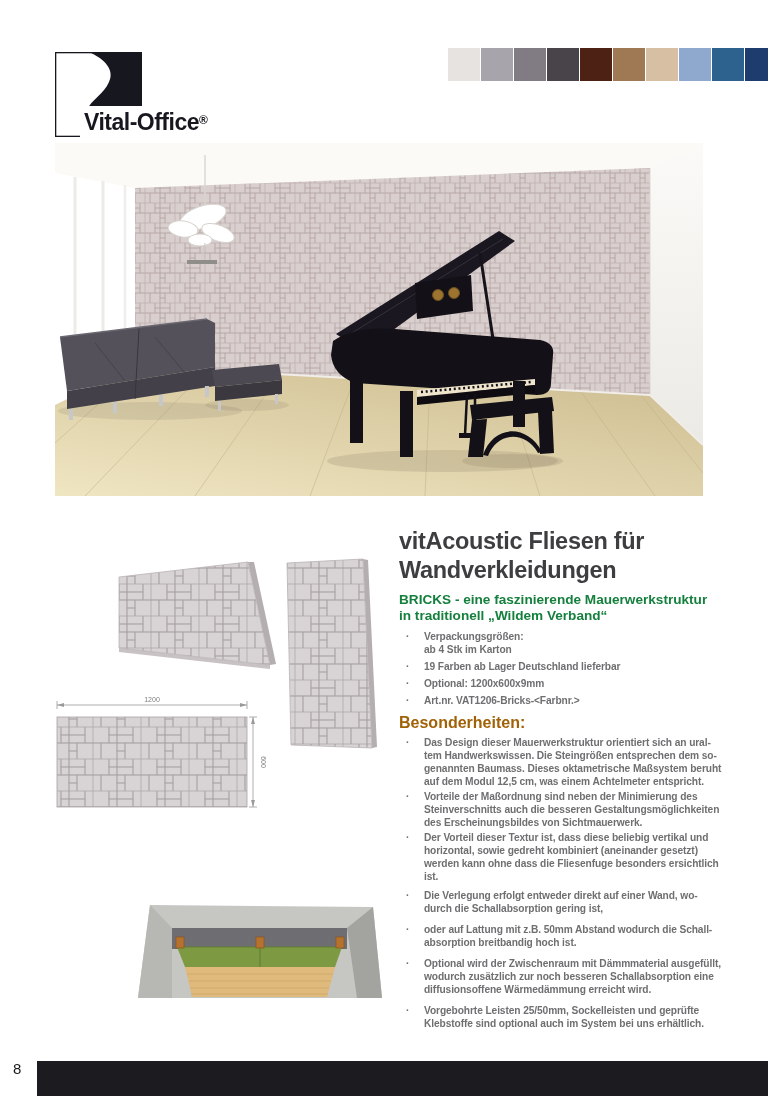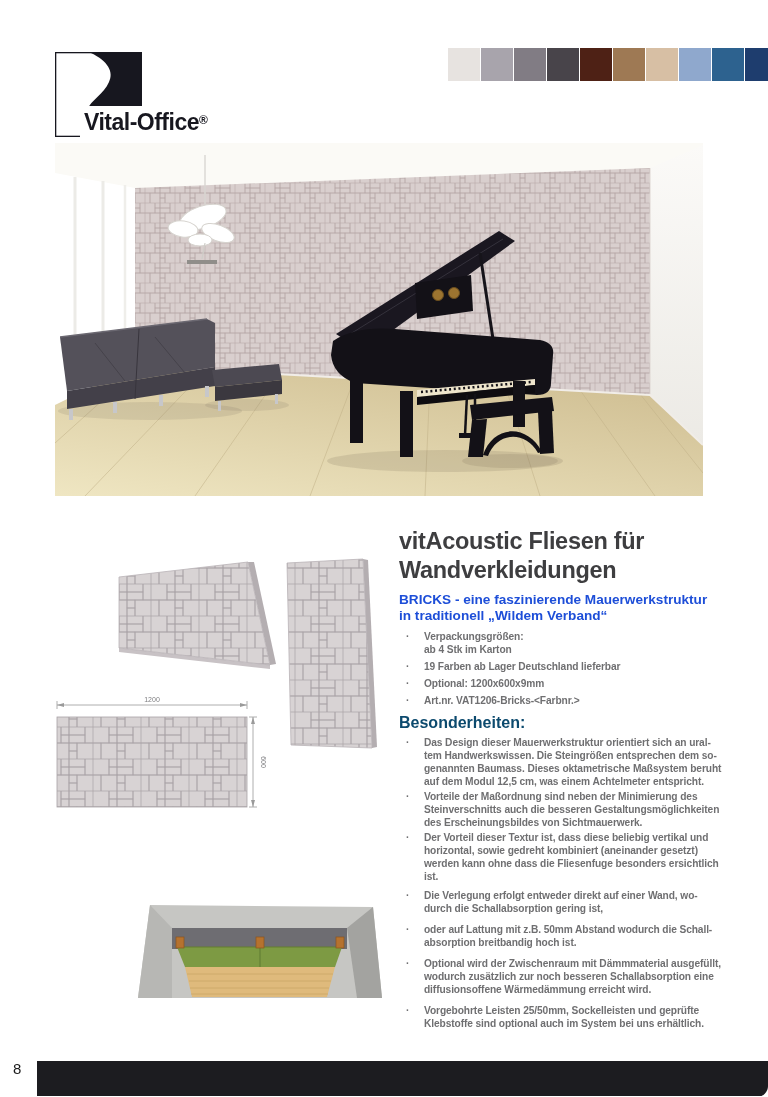--- a/index.html
+++ b/index.html
@@ -1,17 +1,17 @@
 <!DOCTYPE html>
 <html><head>
 <meta charset="utf-8">
 <style>
   html,body{margin:0;padding:0;background:#ffffff;}
   .page{position:relative;width:768px;height:1097px;background:#ffffff;overflow:hidden;
-        font-family:"Liberation Sans",sans-serif;border-radius:11px;}
+        font-family:"Liberation Sans",sans-serif;}
   .abs{position:absolute;}
   .pre{white-space:pre-line;font-weight:bold;}
 
   
   .logo-mark{left:55px;top:52px;width:87px;height:85px;}
   .logo-text{left:80px;top:106px;background:#ffffff;padding:1px 4px 2px 4px;
              font-weight:bold;font-size:23px;line-height:26px;color:#17171f;letter-spacing:-0.5px;}
   .logo-text sup{font-size:12px;vertical-align:6px;}
 
   
@@ -22,22 +22,22 @@
   .hero{left:55px;top:143px;width:648px;height:353px;}
 
   
   .panels{left:55px;top:552px;width:330px;height:202px;}
   .tech{left:45px;top:695px;width:235px;height:125px;}
   .diagram{left:130px;top:895px;width:262px;height:112px;}
 
   
   .col{left:399px;top:527px;width:326px;color:#6f6f71;}
   .col h1{margin:0;font-size:23.5px;line-height:29px;font-weight:bold;color:#3e3e40;letter-spacing:-0.3px;}
-  .col h2{margin:7px 0 0 0;font-size:13.6px;line-height:15.5px;font-weight:bold;color:#1d4ed8;}
-  .col h3{margin:6px 0 0 0;font-size:16px;line-height:20px;font-weight:bold;color:#0c4a6e;}
+  .col h2{margin:7px 0 0 0;font-size:13.6px;line-height:15.5px;font-weight:bold;color:#15803d;}
+  .col h3{margin:6px 0 0 0;font-size:16px;line-height:20px;font-weight:bold;color:#a16207;}
   .col h3.h2nd{margin-top:5px;}
   .list{margin-top:7px;}
   .list.sec1{margin-top:3px;}
   .list.sec2{margin-top:6px;}
   .item{display:flex;font-size:10.2px;line-height:13px;letter-spacing:-0.1px;}
   .list.specs .item{margin-bottom:4px;}
   .list.sec1 .item{margin-bottom:2px;}
   .list.sec2 .item{margin-bottom:8px;}
   .bm{flex:0 0 25px;padding-left:7px;box-sizing:border-box;font-weight:bold;}
   .bt{flex:1;}

